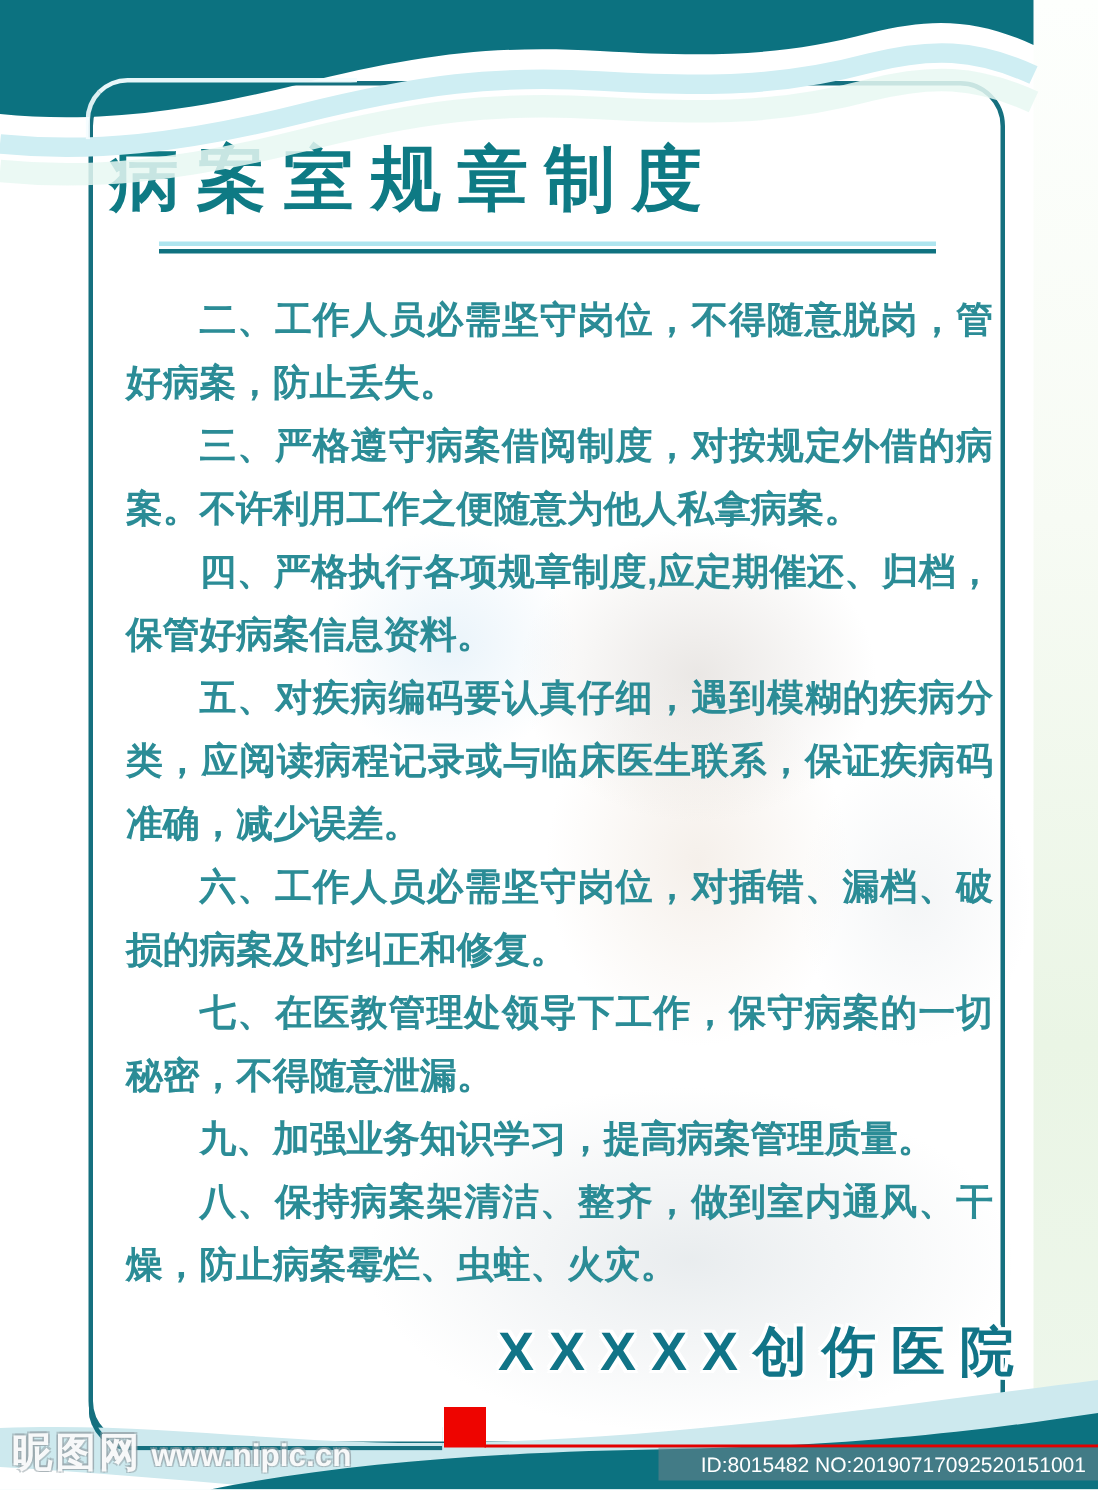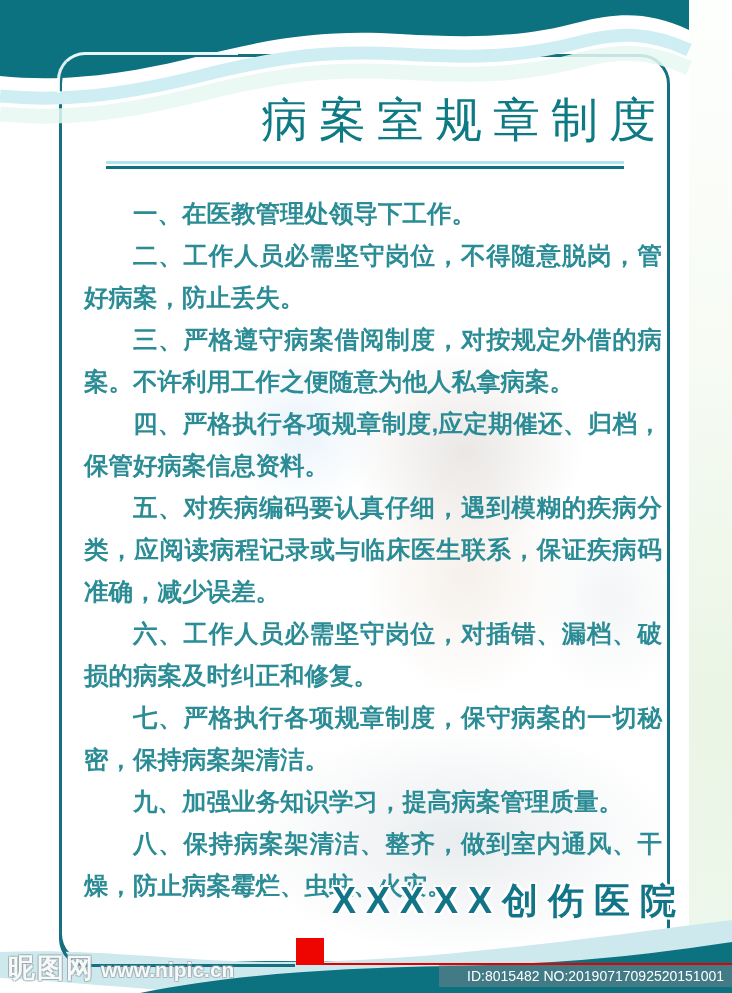--- a/index.html
+++ b/index.html
@@ -41,23 +41,23 @@
     width: 611px; height: 910px;
     box-sizing: border-box;
     border: 3px solid #15707f;
     border-radius: 30px;
     background: transparent;
     z-index: 2;
   }
 
   .poster-title {
     margin: 34px 0 0 0;
-    text-align: right;
+    text-align: left;
     font-family: "Liberation Serif", "DejaVu Serif", serif;
-    font-weight: normal;
+    font-weight: bold;
     font-size: 47px;
     line-height: 58px;
     letter-spacing: 11px;
     padding-left: 11px; 
     color: #0e7a84;
   }
 
   .title-underline { width: 518px; margin: 12px auto 0 auto; }
   .title-underline .line-light { height: 3px; background: #aee5ef; }
   .title-underline .line-gap   { height: 2px; background: transparent; }
@@ -169,27 +169,26 @@
   <div class="bg-photo"></div>
 
   <div class="panel">
     <h1 class="poster-title">病案室规章制度</h1>
     <div class="title-underline">
       <div class="line-light"></div>
       <div class="line-gap"></div>
       <div class="line-dark"></div>
     </div>
     <div class="rules">
-        <p class="rule">一、在医教管理处领导下工作。</p>
         <p class="rule">二、工作人员必需坚守岗位，不得随意脱岗，管好病案，防止丢失。</p>
         <p class="rule">三、严格遵守病案借阅制度，对按规定外借的病案。不许利用工作之便随意为他人私拿病案。</p>
         <p class="rule">四、严格执行各项规章制度,应定期催还、归档，保管好病案信息资料。</p>
         <p class="rule">五、对疾病编码要认真仔细，遇到模糊的疾病分类，应阅读病程记录或与临床医生联系，保证疾病码准确，减少误差。</p>
         <p class="rule">六、工作人员必需坚守岗位，对插错、漏档、破损的病案及时纠正和修复。</p>
-        <p class="rule">七、严格执行各项规章制度，保守病案的一切秘密，保持病案架清洁。</p>
+        <p class="rule">七、在医教管理处领导下工作，保守病案的一切秘密，不得随意泄漏。</p>
         <p class="rule">九、加强业务知识学习，提高病案管理质量。</p>
         <p class="rule">八、保持病案架清洁、整齐，做到室内通风、干燥，防止病案霉烂、虫蛀、火灾。</p>
       </div>
   </div>
 
   <svg class="waves" width="732" height="993" viewBox="0 0 732 993" xmlns="http://www.w3.org/2000/svg">
 
     <path d="M0,0 L689,0 L689,30 C650,12 620,12 580,22 C520,38 470,38 400,34 C330,30 280,36 200,56 C120,76 60,82 0,76 Z" fill="#0c7280"></path>
 
     <path d="M0,76 C60,82 120,76 200,56 C280,36 330,30 400,34 C470,38 520,38 580,22 C620,12 650,12 689,30" fill="none" stroke="#cfeef3" stroke-width="13" transform="translate(0,20)"></path>

